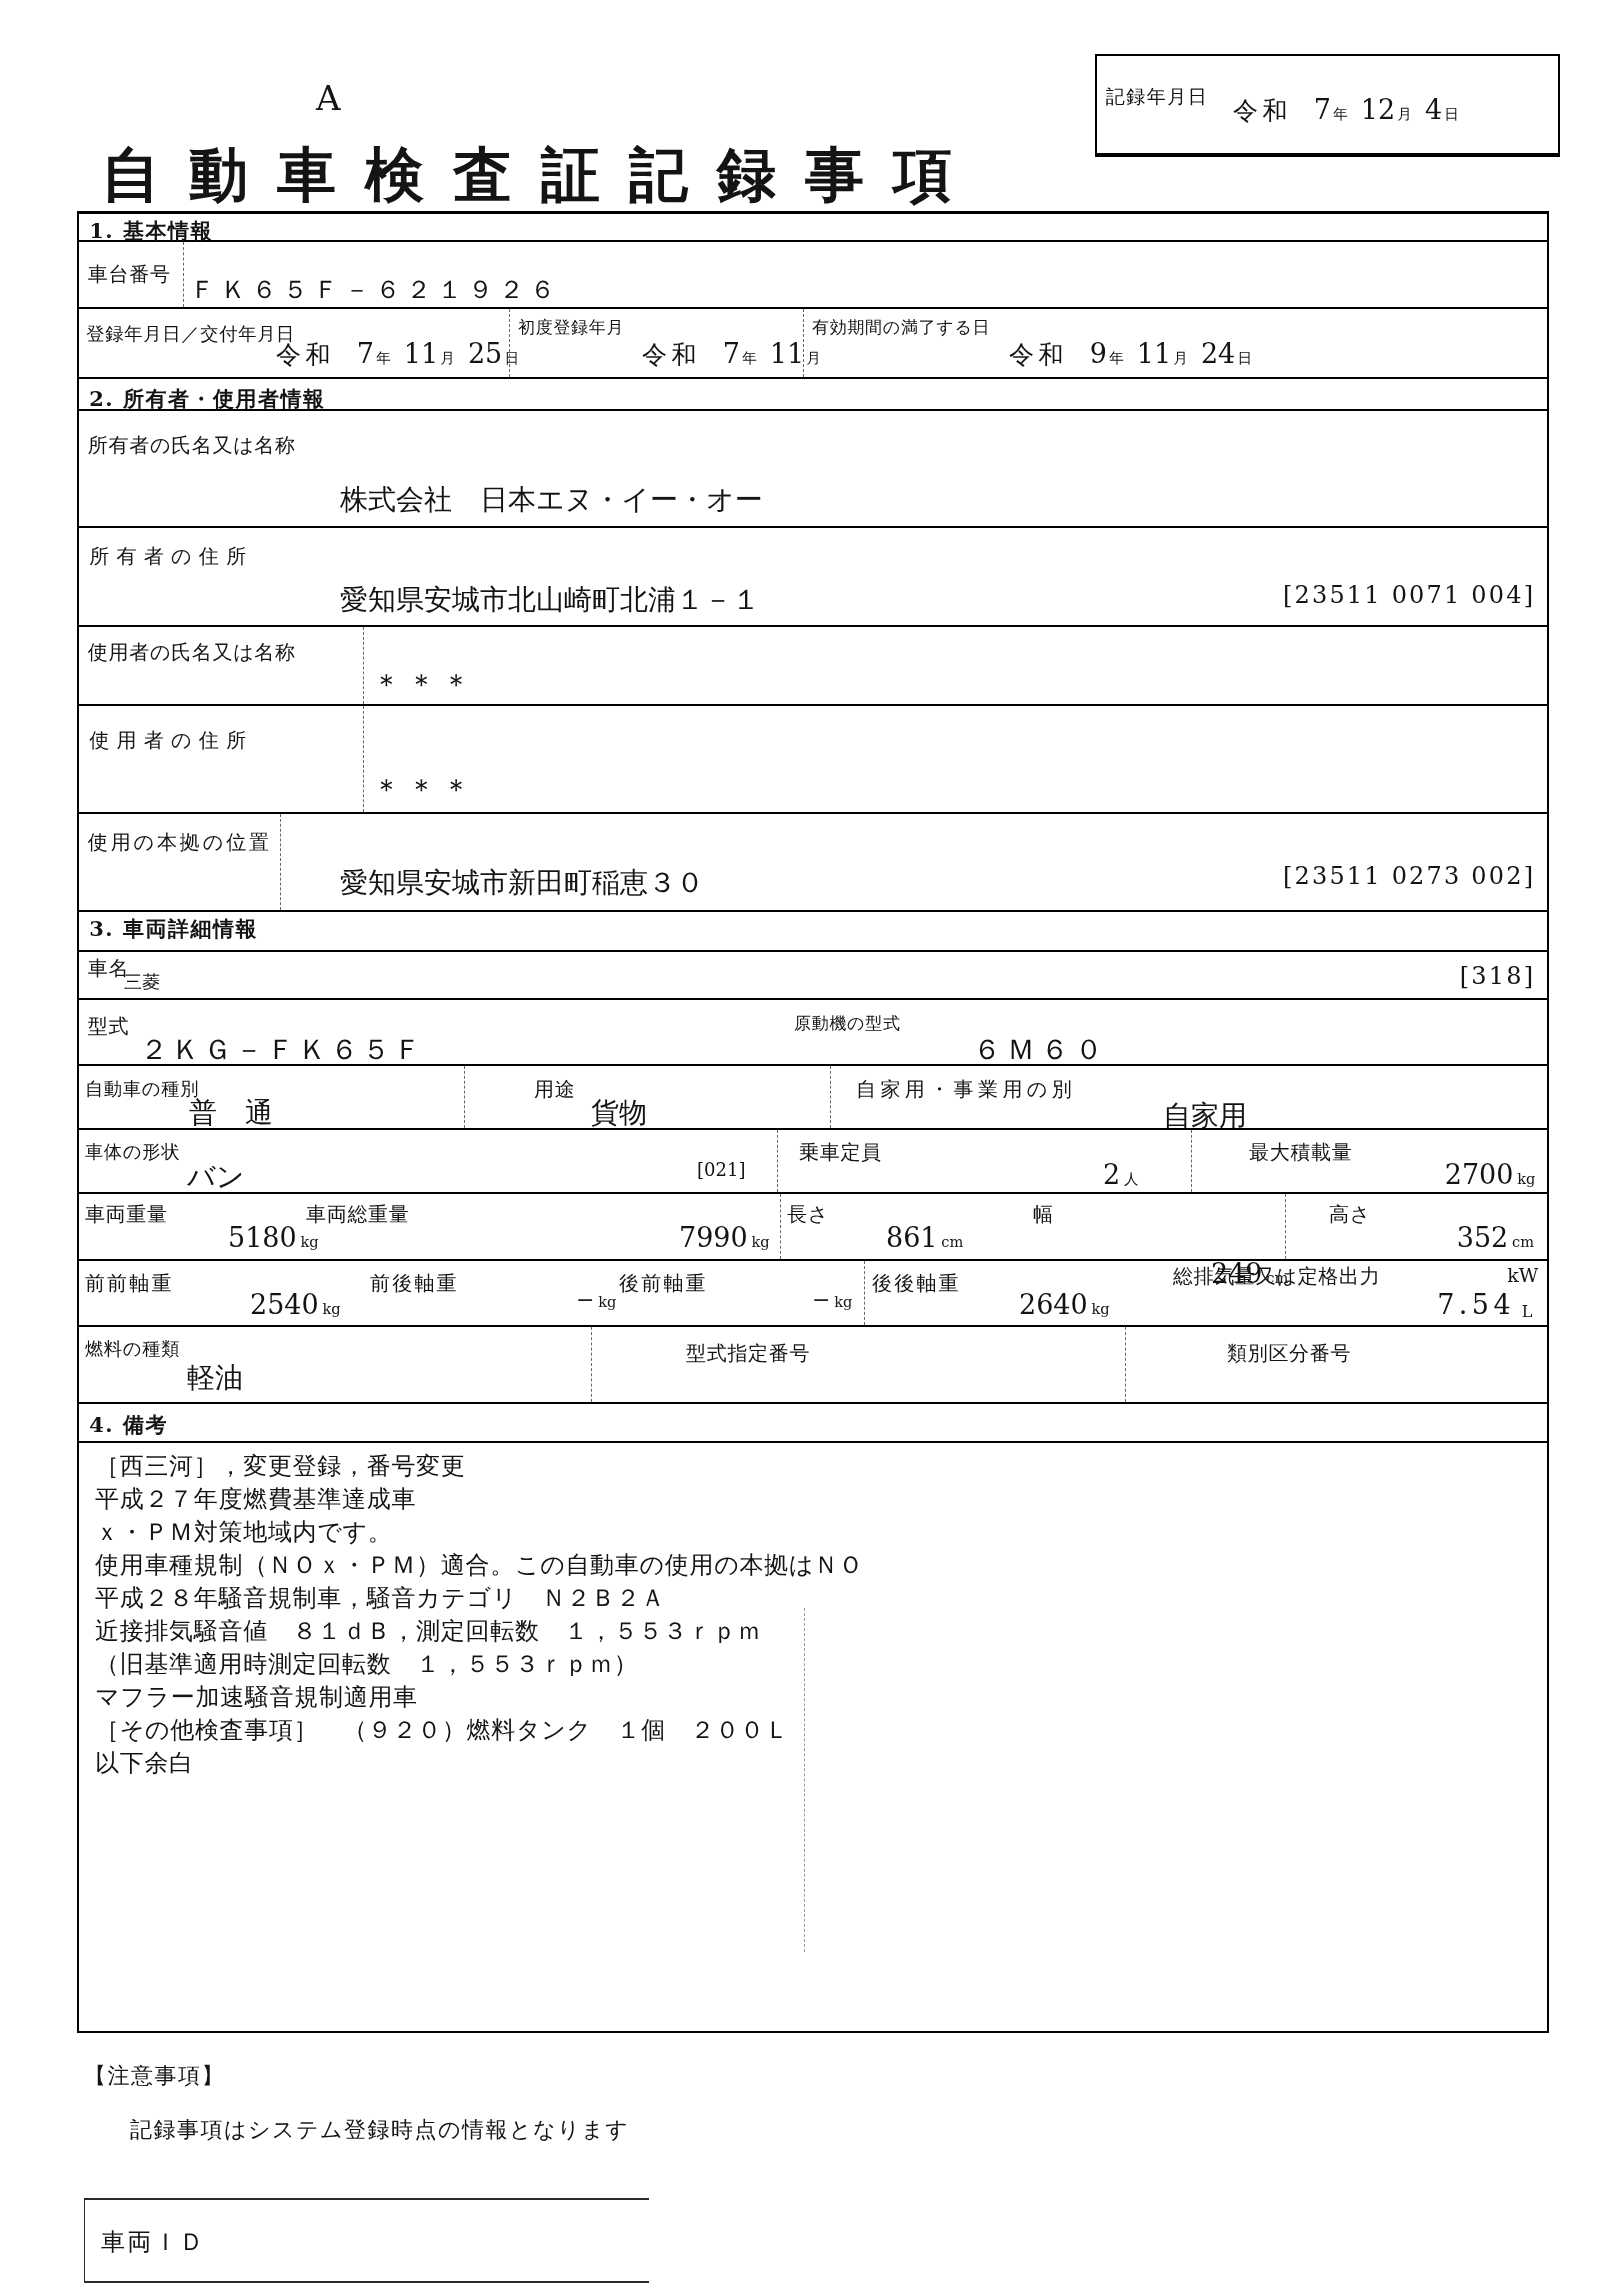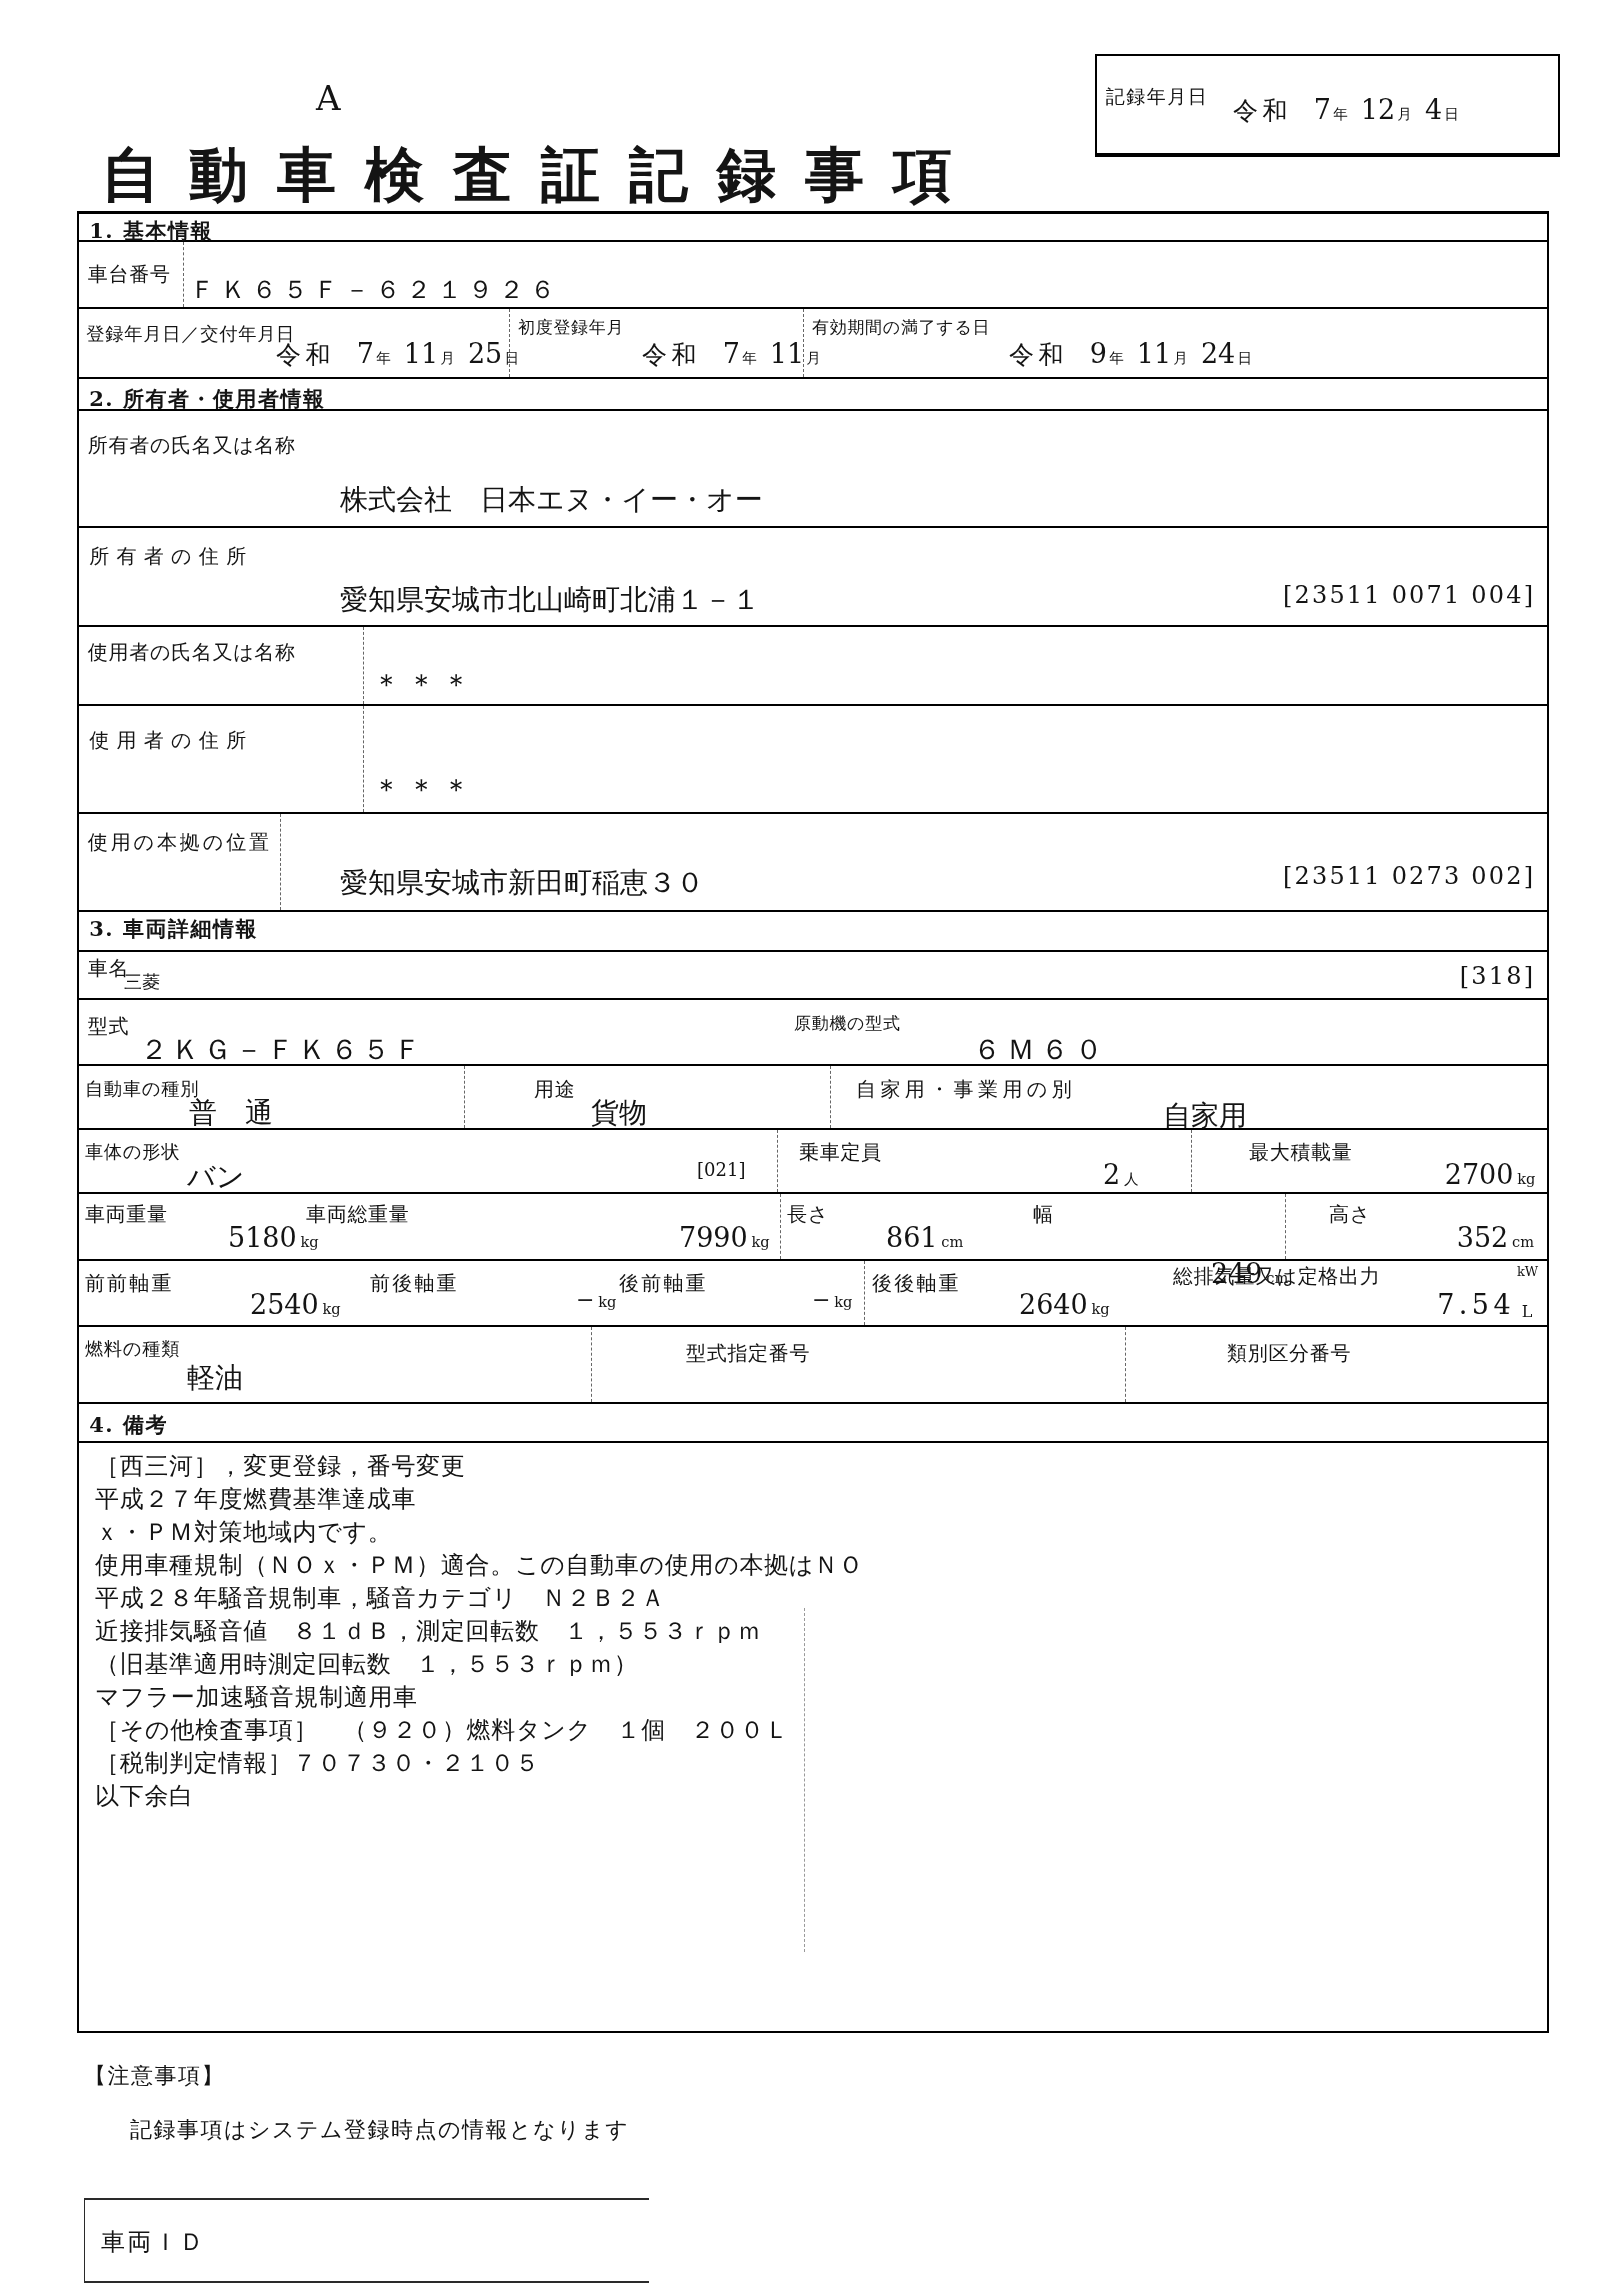--- a/index.html
+++ b/index.html
@@ -187,21 +187,21 @@
       <span class="abs lbl" style="left:5.9px;top:8.8px;letter-spacing:2.2px;">前前軸重</span>
       <span class="abs" style="left:171px;top:28px;"><span class="num">2540</span><span class="unit">kg</span></span>
       <span class="abs lbl" style="left:291px;top:8.8px;letter-spacing:2.2px;">前後軸重</span>
       <span class="abs" style="left:497px;top:26px;"><span class="num" style="font-size:22px;">−</span><span class="unit">kg</span></span>
       <span class="abs lbl" style="left:540px;top:8.8px;letter-spacing:2.2px;">後前軸重</span>
       <span class="abs" style="left:733px;top:26px;"><span class="num" style="font-size:22px;">−</span><span class="unit">kg</span></span>
       <span class="vdash" style="left:785px;"></span>
       <span class="abs lbl" style="left:793px;top:8.8px;letter-spacing:2.2px;">後後軸重</span>
       <span class="abs" style="left:940px;top:28px;"><span class="num">2640</span><span class="unit">kg</span></span>
       <span class="abs lbl" style="left:1057px;top:2px;margin-left:37px;">総排気量又は定格出力</span>
-      <span class="abs" style="right:8.8px;top:2.9px;font-size:13px;">kW</span>
+      <span class="abs" style="right:8.8px;top:2.9px;font-size:19px;">kW</span>
       <span class="abs num" style="right:32px;top:28px;letter-spacing:4.4px;">7.54</span>
       <span class="abs" style="right:14.6px;bottom:4.4px;font-size:16px;">L</span>
     </div>
 
     <div class="row" style="height:77px;">
       <span class="abs lbl-sm" style="left:5.9px;top:8.8px;font-size:18.3px;">燃料の種類</span>
       <span class="abs val" style="left:108px;top:32px;">軽油</span>
       <span class="vdash" style="left:512px;"></span>
       <span class="abs lbl" style="left:607px;top:13px;">型式指定番号</span>
       <span class="vdash" style="left:1046px;"></span>
@@ -214,21 +214,20 @@
       <div class="abs" style="left:16px;top:7.3px;">
         <div class="remark-line">［西三河］，変更登録，番号変更</div>
         <div class="remark-line">平成２７年度燃費基準達成車</div>
         <div class="remark-line">ｘ・ＰＭ対策地域内です。</div>
         <div class="remark-line">使用車種規制（ＮＯｘ・ＰＭ）適合。この自動車の使用の本拠はＮＯ</div>
         <div class="remark-line">平成２８年騒音規制車，騒音カテゴリ　Ｎ２Ｂ２Ａ</div>
         <div class="remark-line">近接排気騒音値　８１ｄＢ，測定回転数　１，５５３ｒｐｍ</div>
         <div class="remark-line">（旧基準適用時測定回転数　１，５５３ｒｐｍ）</div>
         <div class="remark-line">マフラー加速騒音規制適用車</div>
         <div class="remark-line">［その他検査事項］　（９２０）燃料タンク　１個　２００Ｌ</div>
-        <div class="remark-line">［税制判定情報］７０７３０・２１０５</div>
         <div class="remark-line">以下余白</div>
       </div>
       <span class="abs" style="left:725px;top:165px;height:344px;border-left:1.5px dashed #999;"></span>
     </div>
 
   </div>
 
   <div class="abs notice" style="left:84px;top:2061px;">【注意事項】</div>
   <div class="abs notice" style="left:130px;top:2115px;">記録事項はシステム登録時点の情報となります</div>
 

